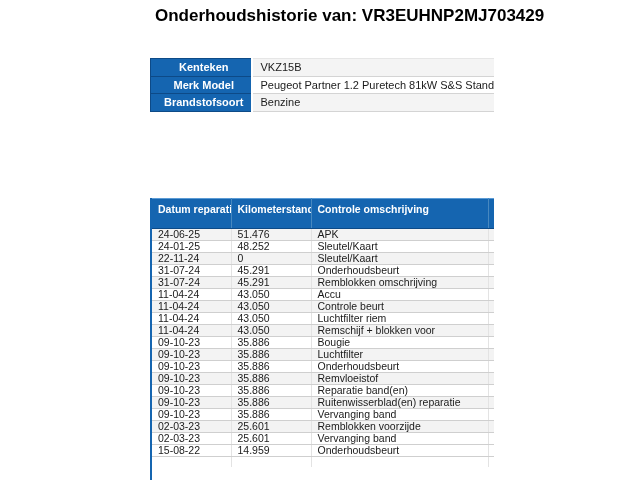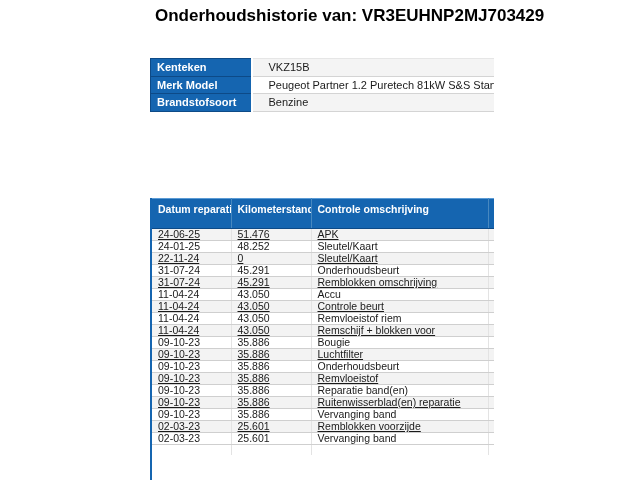--- a/index.html
+++ b/index.html
@@ -49,24 +49,25 @@
   .info-table td.info-label {
     width: 101px;
     background: var(--header-blue);
     color: #ffffff;
     font-weight: bold;
     padding-left: 6px;
     border-top: 1px solid #3f85c6;
     border-bottom: 1px solid var(--header-blue-dark);
     border-left: 1px solid var(--header-blue-dark);
     border-right: 2px solid #ffffff;
+    text-align: center;
   }
   .info-table tr:first-child td.info-label { border-top: 1px solid var(--header-blue-dark); }
   .info-table td.info-value {
-    padding-left: 16px;
+    padding-left: 8px;
     color: var(--text);
     border-top: 1px solid #e6e6e6;
     border-bottom: 1px solid #d4d4d4;
   }
   .info-table tr.alt td.info-value { background: #f4f4f4; }
 
   
   .hist-clip {
     position: absolute;
     left: 150px; top: 198px;
@@ -100,21 +101,21 @@
     line-height: 11px;
     font-size: 10.5px;
     color: var(--text);
     padding: 0 0 0 6px;
     border-bottom: 1px solid var(--row-border);
     border-right: 1px solid var(--col-border);
     white-space: nowrap;
     overflow: hidden;
   }
   .hist-table td:last-child { border-right: none; }
-  .hist-table tr.alt td { background: var(--row-alt); text-decoration: underline; }
+  .hist-table tr.alt td { background: var(--row-alt); }
   .hist-table tr.partial td { height: 10px; border-bottom: none; }
 </style>
 </head>
 <body style="--header-blue: #1565b0; --header-blue-dark: #0d4a87; --header-blue-light: #5b9bd5; --row-alt: #f3f3f3; --row-border: #cfcfcf; --text: #1a1a1a;">
 
 <div class="page-title">Onderhoudshistorie van: VR3EUHNP2MJ703429</div>
 
 <div class="info-clip">
   <table class="info-table">
     <tbody>
@@ -189,21 +190,21 @@
         </tr>
         <tr class="alt">
           <td>11-04-24</td>
           <td>43.050</td>
           <td>Controle beurt</td>
           <td></td>
         </tr>
         <tr>
           <td>11-04-24</td>
           <td>43.050</td>
-          <td>Remvloeistof riem</td>
+          <td>Luchtfilter riem</td>
           <td></td>
         </tr>
         <tr class="alt">
           <td>11-04-24</td>
           <td>43.050</td>
           <td>Remschijf + blokken voor</td>
           <td></td>
         </tr>
         <tr>
           <td>09-10-23</td>
@@ -252,20 +253,26 @@
           <td>25.601</td>
           <td>Remblokken voorzijde</td>
           <td></td>
         </tr>
         <tr>
           <td>02-03-23</td>
           <td>25.601</td>
           <td>Vervanging band</td>
           <td></td>
         </tr>
+        <tr>
+          <td>15-08-22</td>
+          <td>14.959</td>
+          <td>Onderhoudsbeurt</td>
+          <td></td>
+        </tr>
         <tr class="partial">
           <td></td>
           <td></td>
           <td></td>
           <td></td>
         </tr>
       </tbody>
   </table>
 </div>
 

